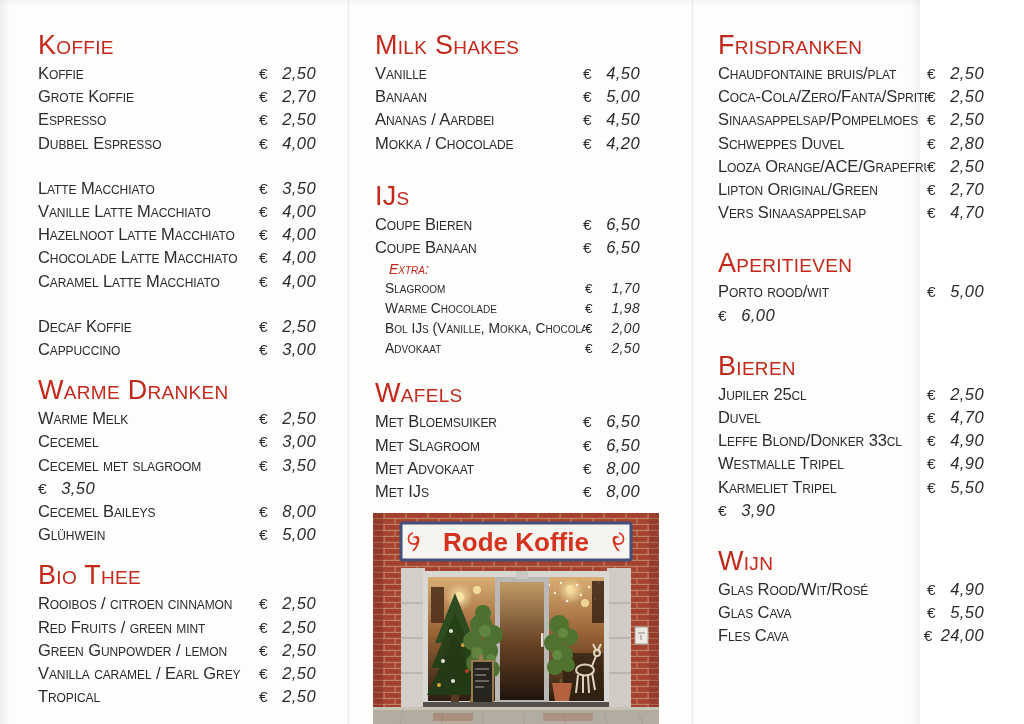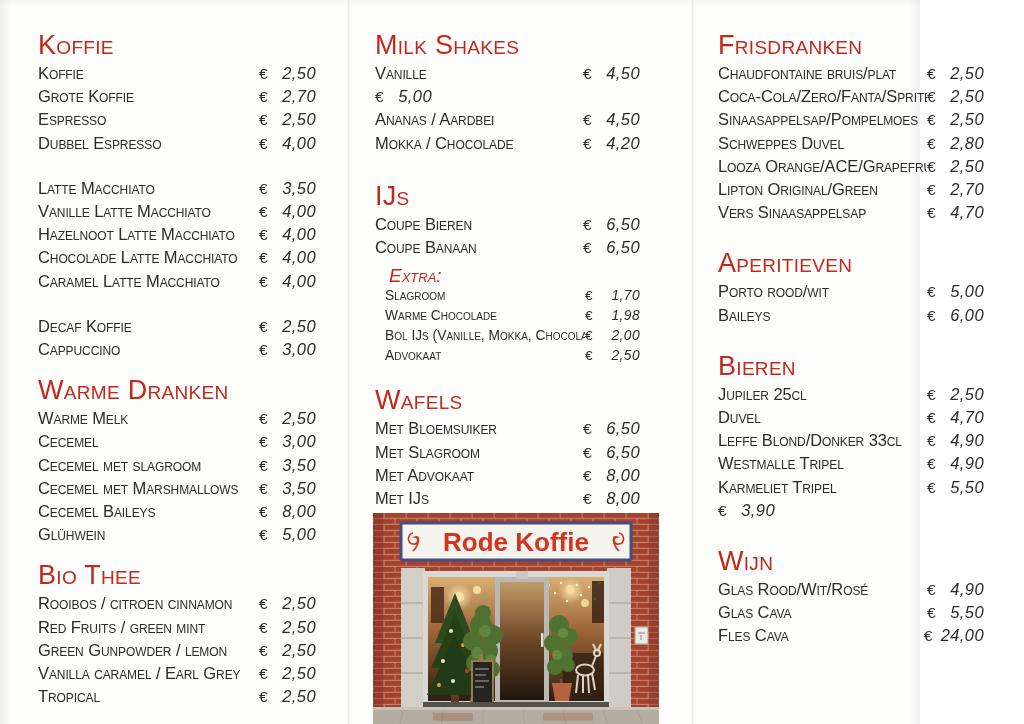--- a/index.html
+++ b/index.html
@@ -50,23 +50,22 @@
     letter-spacing:-0.1px;
   }
   .item .name{flex:1 1 auto;overflow:hidden;}
   .item .euro{flex:0 0 17px;font-variant:normal;font-size:15.5px;}
   .item .amt{flex:0 0 40px;text-align:right;font-variant:normal;letter-spacing:.4px;font-style:italic;}
   .item.small{font-size:13.8px;line-height:19.8px;padding-left:10px;letter-spacing:0;}
   .item.small .euro{font-size:13.5px;}
   .item.small .amt{flex-basis:38px;}
   .extra-label{
     font-variant:small-caps;font-style:italic;
-    color:#c3281c;font-size:19px;line-height:20px;
+    color:#c3281c;font-size:14px;line-height:20px;
     padding-left:14px;
-    margin-top:7px;
   }
   .spacer{height:22px;}
 
   .photo-wrap{margin-top:18px;width:286px;height:217px;}
   .photo-wrap svg{display:block;}
 </style>
 </head>
 <body>
 
 <div class="scan">
@@ -145,21 +144,20 @@
           <span class="name">Cecemel</span>
           <span class="euro">€</span>
           <span class="amt">3,00</span>
         </div>
         <div class="item">
           <span class="name">Cecemel met slagroom</span>
           <span class="euro">€</span>
           <span class="amt">3,50</span>
         </div>
         <div class="item">
-          <span class="name">Cecemel met Marshmallows</span>
           <span class="euro">€</span>
           <span class="amt">3,50</span>
         </div>
         <div class="item">
           <span class="name">Cecemel Baileys</span>
           <span class="euro">€</span>
           <span class="amt">8,00</span>
         </div>
         <div class="item">
           <span class="name">Glühwein</span>
@@ -200,20 +198,21 @@
   <div class="col col2">
 
   <section class="section">
         <h2 class="sec-title">Milk Shakes</h2>
         <div class="item">
           <span class="name">Vanille</span>
           <span class="euro">€</span>
           <span class="amt">4,50</span>
         </div>
         <div class="item">
+          <span class="name">Banaan</span>
           <span class="euro">€</span>
           <span class="amt">5,00</span>
         </div>
         <div class="item">
           <span class="name">Ananas / Aardbei</span>
           <span class="euro">€</span>
           <span class="amt">4,50</span>
         </div>
         <div class="item">
           <span class="name">Mokka / Chocolade</span>
@@ -320,21 +319,20 @@
         </div>
       </section>
       <section class="section">
         <h2 class="sec-title">Aperitieven</h2>
         <div class="item">
           <span class="name">Porto rood/wit</span>
           <span class="euro">€</span>
           <span class="amt">5,00</span>
         </div>
         <div class="item">
-          <span class="name">Baileys</span>
           <span class="euro">€</span>
           <span class="amt">6,00</span>
         </div>
       </section>
       <section class="section">
         <h2 class="sec-title">Bieren</h2>
         <div class="item">
           <span class="name">Jupiler 25cl</span>
           <span class="euro">€</span>
           <span class="amt">2,50</span>

